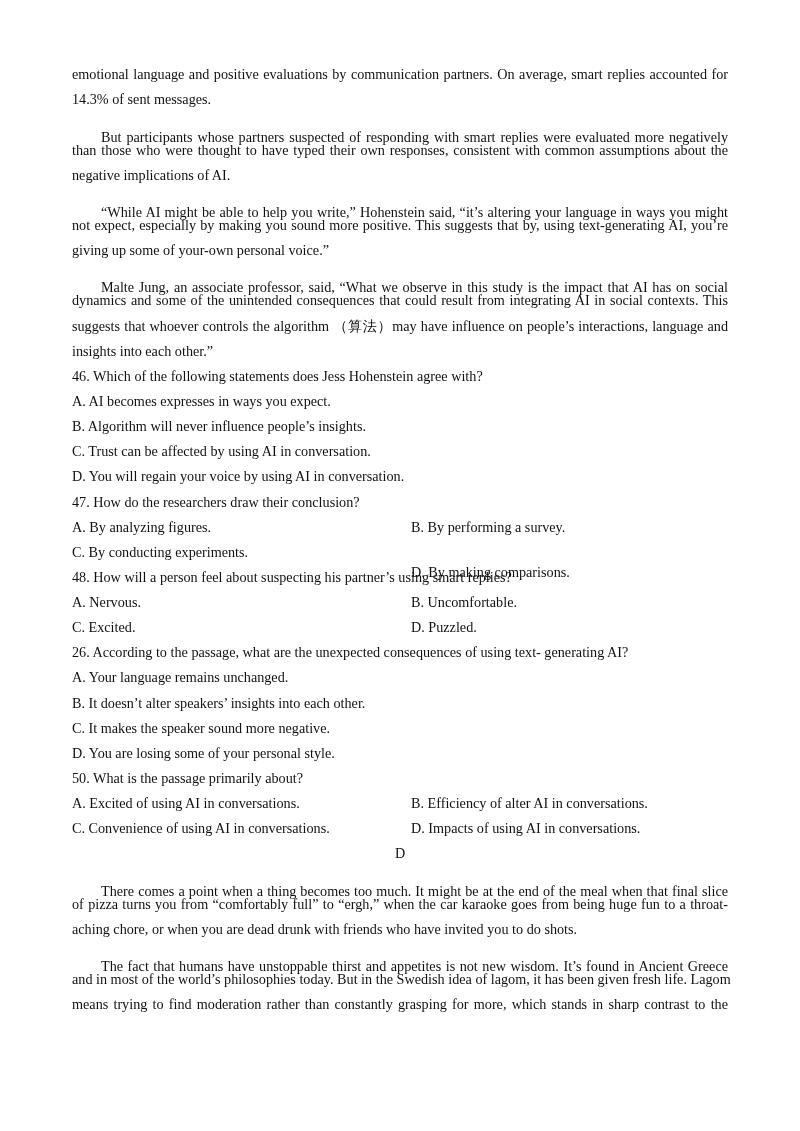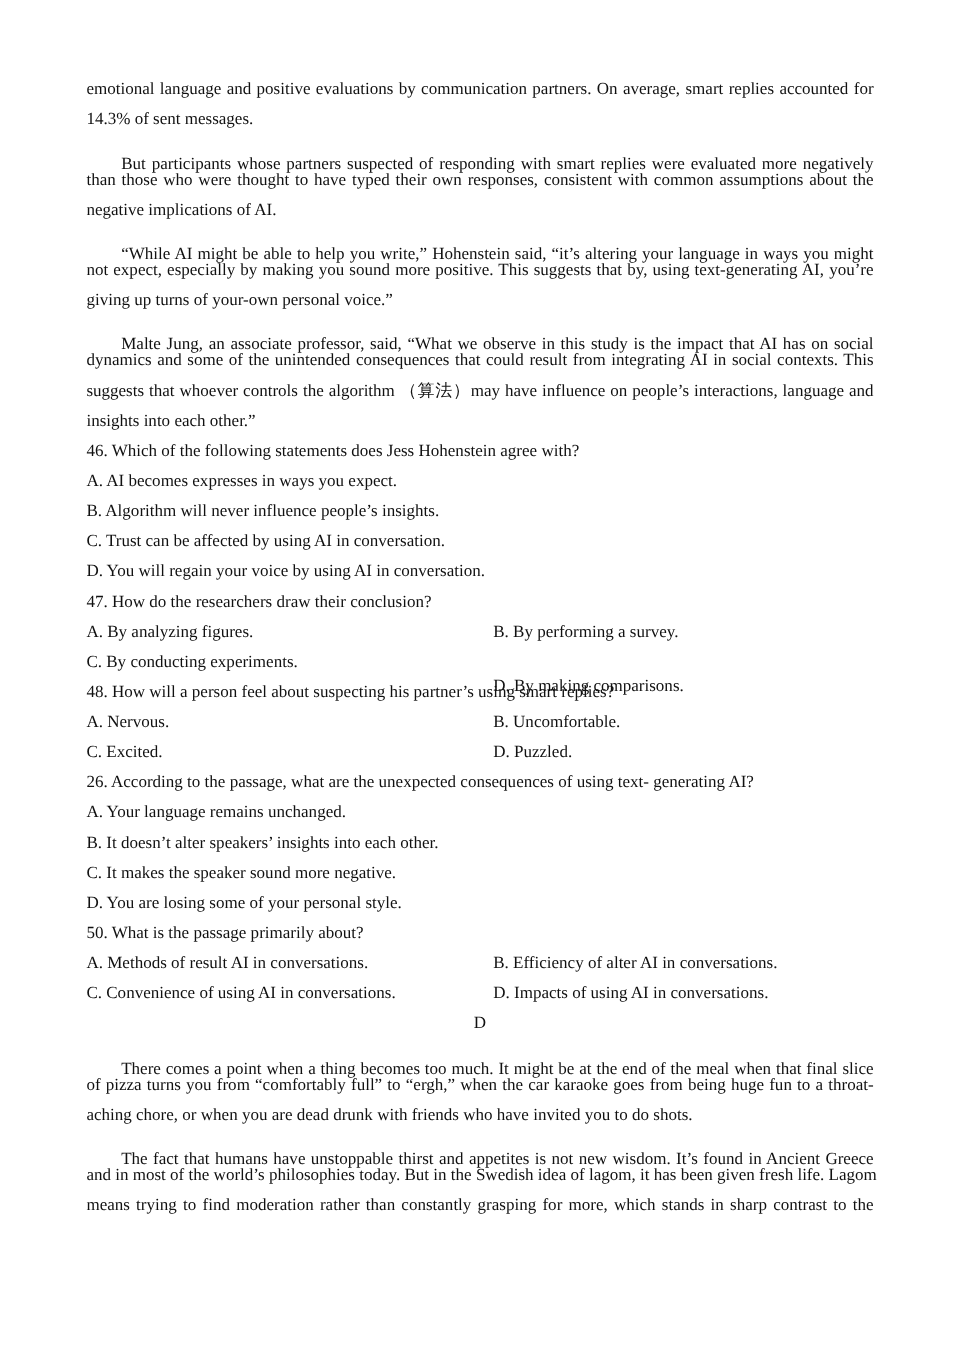--- a/index.html
+++ b/index.html
@@ -26,21 +26,21 @@
   <div>
     <div class="line just" style="top:65px">emotional language and positive evaluations by communication partners. On average, smart replies accounted for</div>
     <div class="line" style="top:90px">14.3% of sent messages.</div>
 
     <div class="line indent just" style="top:116px">But participants whose partners suspected of responding with smart replies were evaluated more negatively</div>
     <div class="line just" style="top:141px">than those who were thought to have typed their own responses, consistent with common assumptions about the</div>
     <div class="line" style="top:166px">negative implications of AI.</div>
 
     <div class="line indent just" style="top:191px">“While AI might be able to help you write,” Hohenstein said, “it’s altering your language in ways you might</div>
     <div class="line just" style="top:216px">not expect, especially by making you sound more positive. This suggests that by, using text-generating AI, you’re</div>
-    <div class="line" style="top:241px">giving up turns of your-own personal voice.”</div>
+    <div class="line" style="top:241px">giving up some of your-own personal voice.”</div>
 
     <div class="line indent just" style="top:266px">Malte Jung, an associate professor, said, “What we observe in this study is the impact that AI has on social</div>
     <div class="line just" style="top:291px">dynamics and some of the unintended consequences that could result from integrating AI in social contexts. This</div>
     <div class="line just" style="top:317px">suggests that whoever controls the algorithm （算法）may have influence on people’s interactions, language and</div>
     <div class="line" style="top:342px">insights into each other.”</div>
   </div>
 
   <div>
     <div class="line" style="top:367px">46. Which of the following statements does Jess Hohenstein agree with?</div>
     <div class="line" style="top:392px">A. AI becomes expresses in ways you expect.</div>
@@ -68,21 +68,21 @@
   <div>
     <div class="line" style="top:643px">26. According to the passage, what are the unexpected consequences of using text- generating AI?</div>
     <div class="line" style="top:668px">A. Your language remains unchanged.</div>
     <div class="line" style="top:694px">B. It doesn’t alter speakers’ insights into each other.</div>
     <div class="line" style="top:719px">C. It makes the speaker sound more negative.</div>
     <div class="line" style="top:744px">D. You are losing some of your personal style.</div>
   </div>
 
   <div>
     <div class="line" style="top:769px">50. What is the passage primarily about?</div>
-    <div class="line" style="top:794px">A. Methods of result AI in conversations.</div>
+    <div class="line" style="top:794px">A. Excited of using AI in conversations.</div>
     <div class="line col2" style="top:794px">B. Efficiency of alter AI in conversations.</div>
     <div class="line" style="top:819px">C. Convenience of using AI in conversations.</div>
     <div class="line col2" style="top:819px">D. Impacts of using AI in conversations.</div>
   </div>
 
   <div>
     <div class="line center" style="top:844px">D</div>
 
     <div class="line indent just" style="top:870px">There comes a point when a thing becomes too much. It might be at the end of the meal when that final slice</div>
     <div class="line just" style="top:895px">of pizza turns you from “comfortably full” to “ergh,” when the car karaoke goes from being huge fun to a throat-</div>

